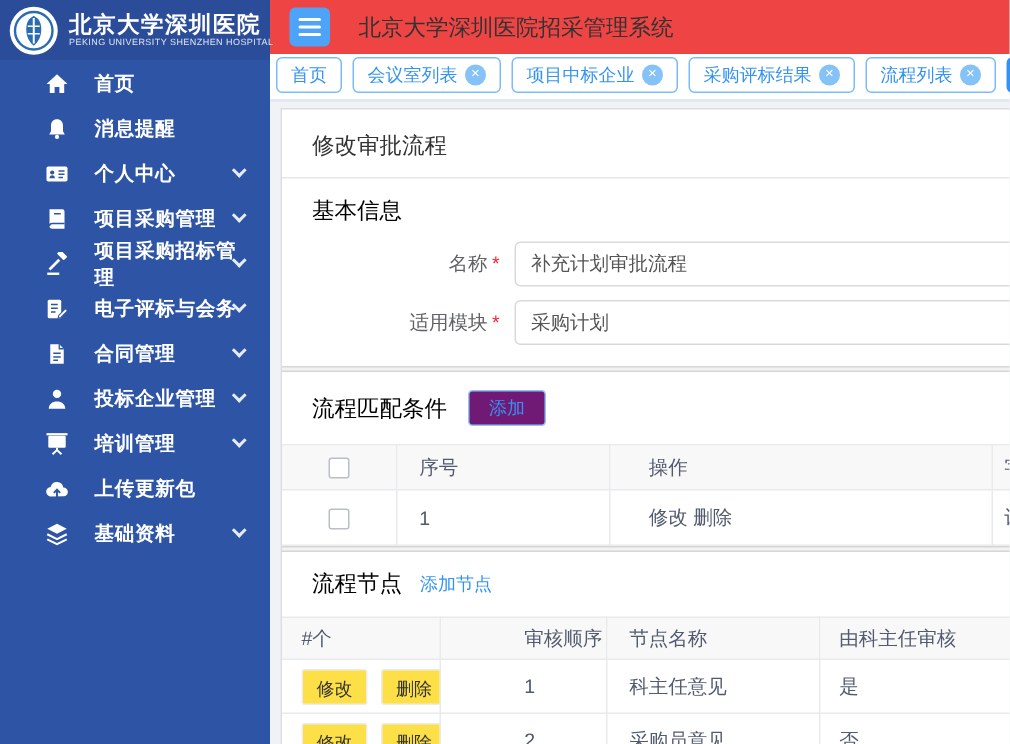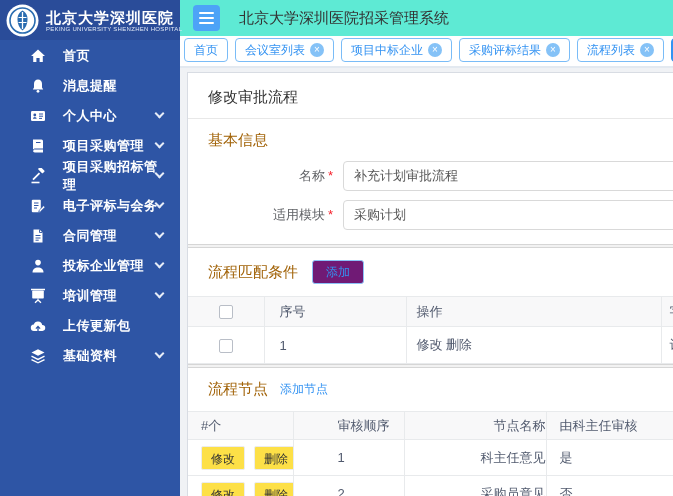--- a/index.html
+++ b/index.html
@@ -6,35 +6,35 @@
   html,body { width:673px; height:496px; overflow:hidden; background:#f0f2f5;
               font-family:"Liberation Sans", sans-serif; }
 
   
   .sidebar { position:absolute; left:0; top:0; width:180px; height:496px;
              background:#2e55a5; z-index:5; }
   .logo-band { height:40px; background:#2a4c99; display:flex; align-items:center;
                padding:3px 6px; gap:7px; }
   .logo-circle { width:33px; height:33px; flex:0 0 33px; }
   .logo-text-cn { color:#fff; font-size:15px; font-weight:bold; line-height:17px;
-                  font-family:Liberation Sans, sans-serif; letter-spacing:1px; white-space:nowrap; }
+                  font-family:Liberation Mono, monospace; letter-spacing:1px; white-space:nowrap; }
   .logo-text-en { color:#dfe7f5; font-size:6px; letter-spacing:.3px; white-space:nowrap; }
   .nav { padding-top:1px; }
   .nav-item { height:30px; display:flex; align-items:center; padding:0 14px 0 30px;
               color:#fff; cursor:pointer; position:relative; }
   .nav-icon { width:16px; height:16px; flex:0 0 16px; margin-right:17px; }
   .nav-icon svg { width:16px; height:16px; display:block; }
   .nav-label { font-size:13px; font-weight:bold; letter-spacing:.5px; }
   .chev { position:absolute; right:17px; top:11px; width:7px; height:7px;
           border-right:2px solid #e6ecf7; border-bottom:2px solid #e6ecf7;
           transform:rotate(45deg); margin-top:-2px; }
 
   
   .main { position:absolute; left:180px; top:0; width:493px; height:496px; }
-  .topbar { height:36px; background:#5eead4; display:flex; align-items:center;
+  .topbar { height:36px; background:#ef4444; display:flex; align-items:center;
             padding-left:13px; }
   .burger { width:27px; height:26px; background:#4da3f7; border-radius:4px;
             display:flex; flex-direction:column; justify-content:center;
             align-items:center; gap:3px; cursor:pointer; }
   .burger i { display:block; width:15px; height:2px; background:#fff; border-radius:1px; }
   .app-title { margin-left:19px; font-size:15px; color:#333; }
 
   .tabbar { height:32px; background:#fff; display:flex; align-items:center;
             gap:7px; padding:0 0 2px 4px; border-bottom:2px solid #e3e9f0; }
   .tab { height:24px; display:flex; align-items:center; gap:5px; padding:0 9px;
@@ -46,21 +46,21 @@
                cursor:pointer; }
 
   
   .content { height:428px; background:#f0f2f5; padding:4px 0 0 7px; overflow:hidden; }
   .card { width:700px; min-height:424px; background:#fff;
           border:1px solid #d8dce3; border-bottom:none; }
   .page-title { padding:15px 20px 11px; font-size:15px; font-weight:500; color:#333;
                 border-bottom:1px solid #e8e8e8; }
 
   .section-head { display:flex; align-items:center; padding:12px 20px 0; }
-  .section-title { font-size:15px; color:#a16207; }
+  .section-title { font-size:15px; color:#000000; }
   .divider { height:4px; background:#f2f2f2; border-top:1px solid #d6d6d6;
              border-bottom:1px solid #d6d6d6; margin-top:14px; }
 
   .form { padding-top:2px; }
   .form-row { display:flex; align-items:center; margin-top:9px; }
   .form-label { width:145px; text-align:right; font-size:13px; color:#606266; }
   .req { color:#f5222d; margin-left:3px; }
   .form-input { margin-left:10px; width:335px; height:30px; border:1px solid #d9d9d9;
                 border-radius:4px; padding:0 10px; font-size:13px; color:#555;
                 font-family:"Liberation Sans", sans-serif; background:#fff; }
@@ -75,27 +75,27 @@
   th, td { border:1px solid #e8eaec; font-size:13px; color:#515a6e;
            text-align:left; font-weight:normal; overflow:hidden; white-space:nowrap; }
   thead th { background:#f8f8f9; }
   table { border-left:none; border-right:none; }
   th:first-child, td:first-child { border-left:none; }
   th:last-child, td:last-child { border-right:none; }
 
   .t1 th { height:30px; } .t1 td { height:37px; }
   .t1 .c1 { width:76px; text-align:center; }
   .t1 .c2 { width:142px; padding-left:15px; }
-  .t1 .c3 { width:255px; padding-left:10px; }
+  .t1 .c3 { width:255px; padding-left:26px; }
   .t1 .c4 { padding-left:8px; }
 
   .t2 th { height:28px; } .t2 td { height:36px; }
   .t2 .c1 { width:105px; padding-left:13px; }
-  .t2 .c2 { width:111px; padding-left:44px; }
-  .t2 .c3 { width:142px; padding-left:31px;text-align:right; }
+  .t2 .c2 { width:111px; padding-left:56px; }
+  .t2 .c3 { width:142px; padding-left:15px; }
   .t2 .c4 { padding-left:13px; }
 
   .cb { display:inline-block; width:14px; height:14px; border:1px solid #b9bec7;
         border-radius:2px; background:#fff; vertical-align:middle; cursor:pointer; }
   .btn-gray { display:inline-block; height:24px; line-height:24px; padding:0 9px;
               background:#fde047; border:1px solid #ececec; border-radius:2px;
               color:#333; font-size:12px; margin-right:9px; cursor:pointer; }
 </style>
 </head>
 <body>

